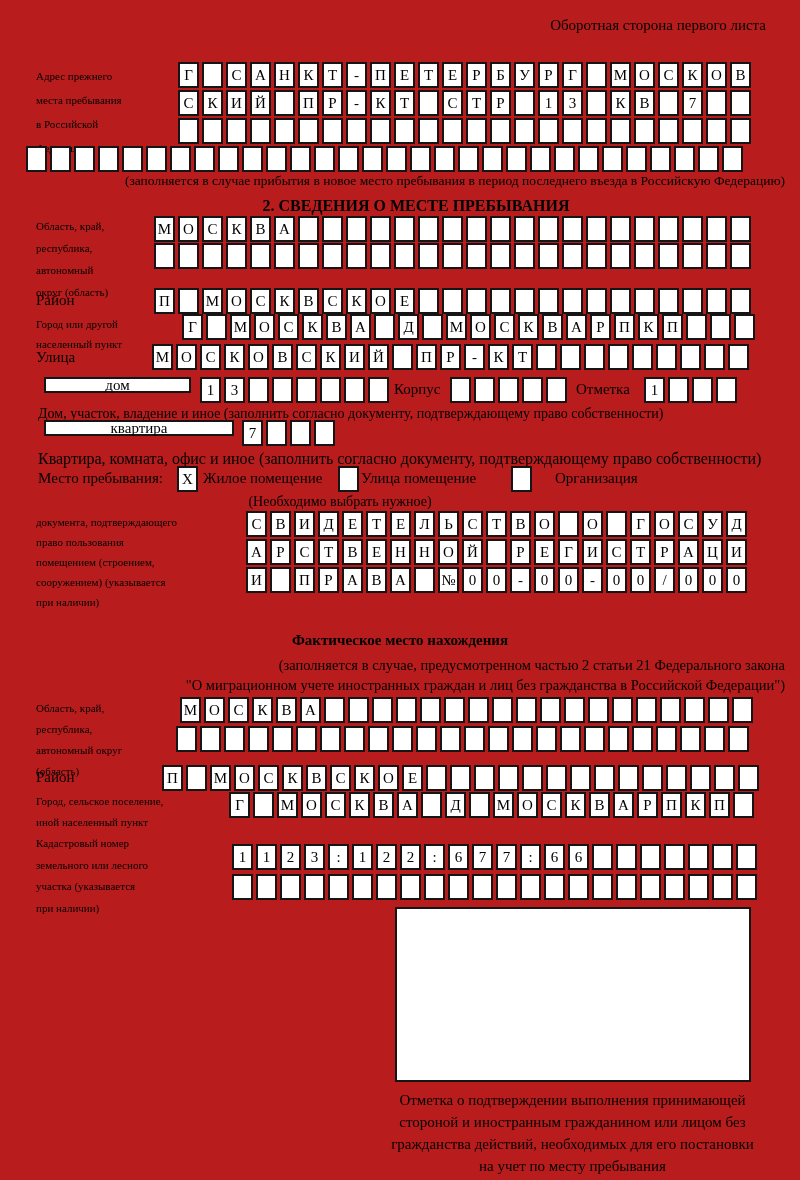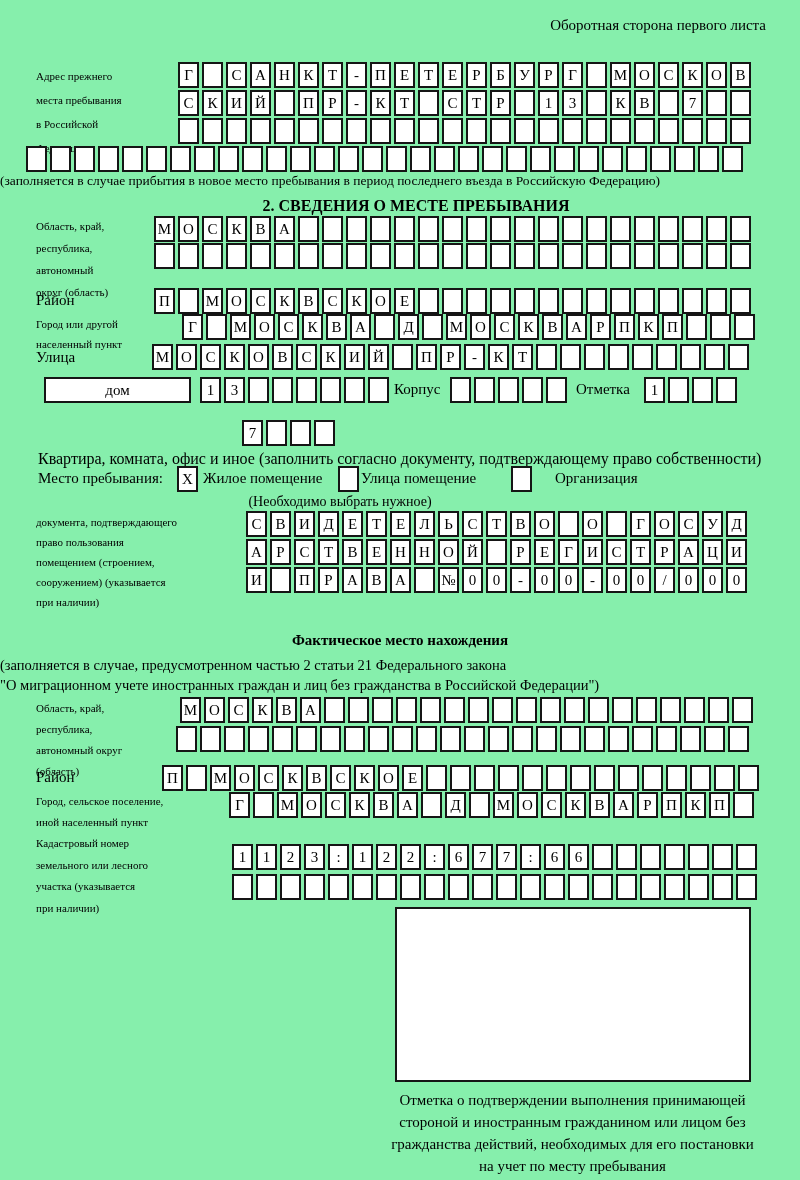--- a/index.html
+++ b/index.html
@@ -2,37 +2,37 @@
 <html><head>
 <meta charset="utf-8">
 <style>
   * { margin:0; padding:0; box-sizing:border-box; }
   html,body { background:#ffffff; }
   body {
     width:800px; height:1180px; position:relative;
     font-family:"Liberation Serif","DejaVu Serif",serif;
     color:#000;
   }
-  .page { position:absolute; left:0; top:0; width:800px; height:1180px; background:#86efac; overflow:hidden; }
+  .page { position:absolute; left:0; top:0; width:800px; height:1180px; background:#b91c1c; overflow:hidden; }
   .abs { position:absolute; }
   .lbl { font-size:15px; white-space:nowrap; }
   .lblblock div { font-size:11px; white-space:nowrap; }
   .side-note { font-size:15px; }
-  .note { font-size:13.5px; width:785px; text-align:left; }
+  .note { font-size:13.5px; width:785px; text-align:right; }
   .title { font-size:16px; font-weight:bold; width:800px; text-align:center; }
   .subtitle { font-size:15px; font-weight:bold; width:800px; text-align:center; }
   .cellrow { position:absolute; display:flex; gap:3px; }
   .cell {
     flex:0 0 auto; width:21px; height:26px;
     border:2px solid #151515; background:#fff;
     font-size:15px; line-height:22px; text-align:center;
     font-family:"Liberation Serif","DejaVu Serif",serif;
   }
   .bigbox {
-    height:26px; border:2px solid #151515; background:#fff;
+    height:16px; border:2px solid #151515; background:#fff;
     display:flex; align-items:center; justify-content:center;
     font-size:15px;
   }
   .checkbox {
     width:21px; height:26px; border:2px solid #151515; background:#fff;
     font-size:15px; line-height:22px; text-align:center;
   }
   .stampbox { width:356px; height:175px; border:2px solid #151515; background:#fff; }
   .centerblock { text-align:center; }
   .centerblock div { font-size:15px; line-height:22px; }
@@ -335,21 +335,25 @@
       <span class="cell"></span>
       <span class="cell"></span>
     </div>
   <div class="abs lbl" style="left:576px; top:381px;">Отметка</div>
   <div class="cellrow" style="left:644px; top:377px;">
       <span class="cell">1</span>
       <span class="cell"></span>
       <span class="cell"></span>
       <span class="cell"></span>
     </div>
-
+  <div class="abs lbl" style="left:38px; top:406px; font-size:14px;">Дом, участок, владение и иное (заполнить согласно документу, подтверждающему право собственности)</div>
+
+  <div class="abs bigbox" style="left:44px; top:420px; width:190px;">
+    <span>квартира</span>
+  </div>
   <div class="cellrow" style="left:242px; top:420px;">
       <span class="cell">7</span>
       <span class="cell"></span>
       <span class="cell"></span>
       <span class="cell"></span>
     </div>
   <div class="abs lbl" style="left:38px; top:450px; font-size:16px;">Квартира, комната, офис и иное (заполнить согласно документу, подтверждающему право собственности)</div>
 
   <div class="abs lbl" style="left:38px; top:470px;">Место пребывания:</div>
   <div class="abs checkbox" style="left:177px; top:466px;">X</div>

